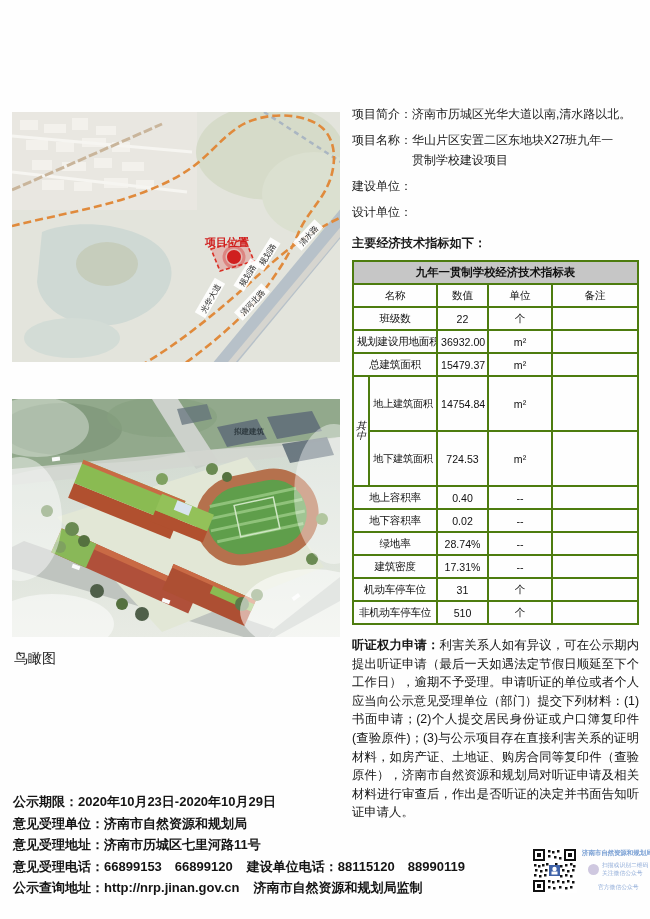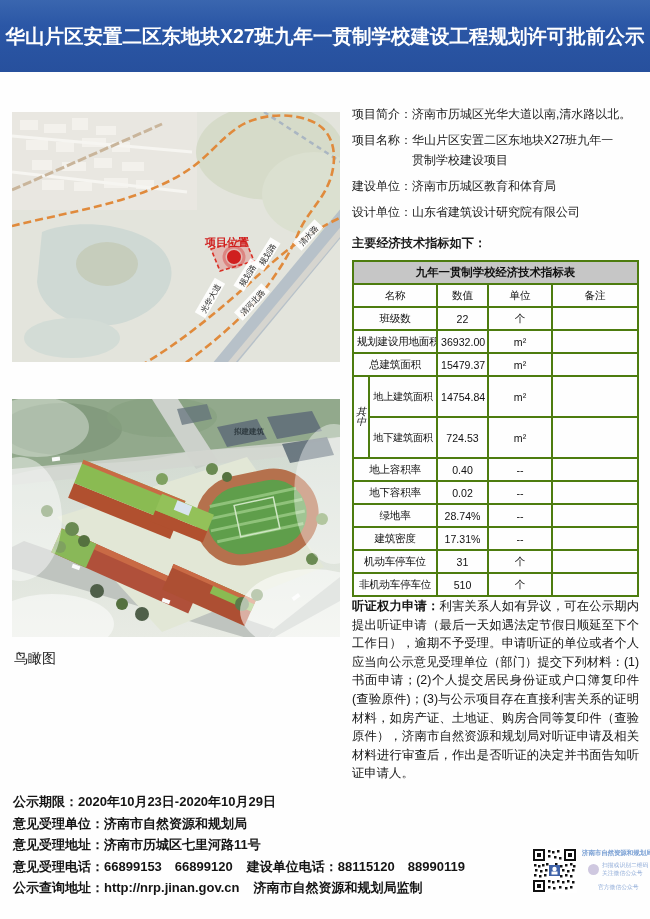--- a/index.html
+++ b/index.html
@@ -23,24 +23,24 @@
   .info-row{display:flex;font-size:12px;line-height:20px;margin-bottom:6px;}
   .info-label{font-weight:400;flex:none;}
   .info-value{font-weight:500;}
   .indicators-intro{font-weight:700;font-size:12.2px;margin:13px 0 8px 0;}
 
   table.ind{border-collapse:collapse;width:285px;table-layout:fixed;font-size:10.6px;color:#111;}
   table.ind td{border:2px solid #4d7c0f;height:21px;padding:0 3px;text-align:center;
                overflow:hidden;white-space:nowrap;}
   .t-title{background:#c6c6c6;font-weight:700;font-size:11.4px;}
   .t-name{text-align:center;letter-spacing:-0.3px;}
-  .t-sub{font-size:10.2px;padding:9px 1px !important;}
+  .t-sub{font-size:10.2px;padding:16px 1px !important;}
   .t-merge{padding:0 1px !important;line-height:10.5px;font-size:10.2px;word-break:break-all;white-space:normal !important;font-style:italic;}
 
-  .hearing{font-size:12.35px;line-height:18.6px;text-align:justify;margin-top:0;color:#141414;}
+  .hearing{font-size:12.35px;line-height:18.6px;text-align:justify;margin-top:11px;color:#141414;}
   .hearing-label{font-weight:700;}
 
   
   .footer{position:absolute;left:13px;top:791px;width:600px;font-size:13px;font-weight:700;
           line-height:21.6px;color:#141414;}
   .footer-line{white-space:nowrap;}
   .fl-gap{display:inline-block;width:14px;}
 
   
   .qr-block{position:absolute;left:532px;top:848px;display:flex;gap:5px;}
@@ -49,23 +49,20 @@
   .qr-mid{display:flex;align-items:center;gap:3px;margin-top:4px;margin-left:6px;}
   .qr-avatar{width:11px;height:11px;border-radius:50%;background:#cfc8e0;flex:none;}
   .qr-lines{font-size:5.8px;color:#8fabd8;line-height:7.5px;white-space:nowrap;}
   .qr-bottom{font-size:5.8px;color:#8fabd8;margin-top:6px;margin-left:16px;white-space:nowrap;}
 </style>
 </head>
 <body>
 
 <div class="page">
 
-  <div class="header">
-    <div class="header-title">华山片区安置二区东地块X27班九年一贯制学校建设工程规划许可批前公示</div>
-  </div>
 
   <div class="left-col">
 
     <div class="figure">
       <svg width="328" height="250" viewBox="0 0 328 250">
         <rect width="328" height="250" fill="#e3e4dc"></rect>
 
         <rect x="0" y="0" width="185" height="98" fill="#e9e7e1"></rect>
         <g fill="#f3f1ec">
           <rect x="8" y="8" width="18" height="10"></rect>
@@ -239,25 +236,23 @@
     <div class="info-row">
       <span class="info-label">项目简介：</span>
       <span class="info-value">济南市历城区光华大道以南,清水路以北。</span>
     </div>
     <div class="info-row">
       <span class="info-label">项目名称：</span>
       <span class="info-value"><span>华山片区安置二区东地块X27班九年一</span><br><span>贯制学校建设项目</span></span>
     </div>
     <div class="info-row" style="margin-top:3px">
       <span class="info-label">建设单位：</span>
-      <span class="info-value">济南市历城区教育和体育局</span>
     </div>
     <div class="info-row">
       <span class="info-label">设计单位：</span>
-      <span class="info-value">山东省建筑设计研究院有限公司</span>
     </div>
 
     <div class="indicators-intro">主要经济技术指标如下：</div>
 
     <table class="ind">
       <colgroup>
           <col style="width:16px">
           <col style="width:68px">
           <col style="width:51px">
           <col style="width:64px">

